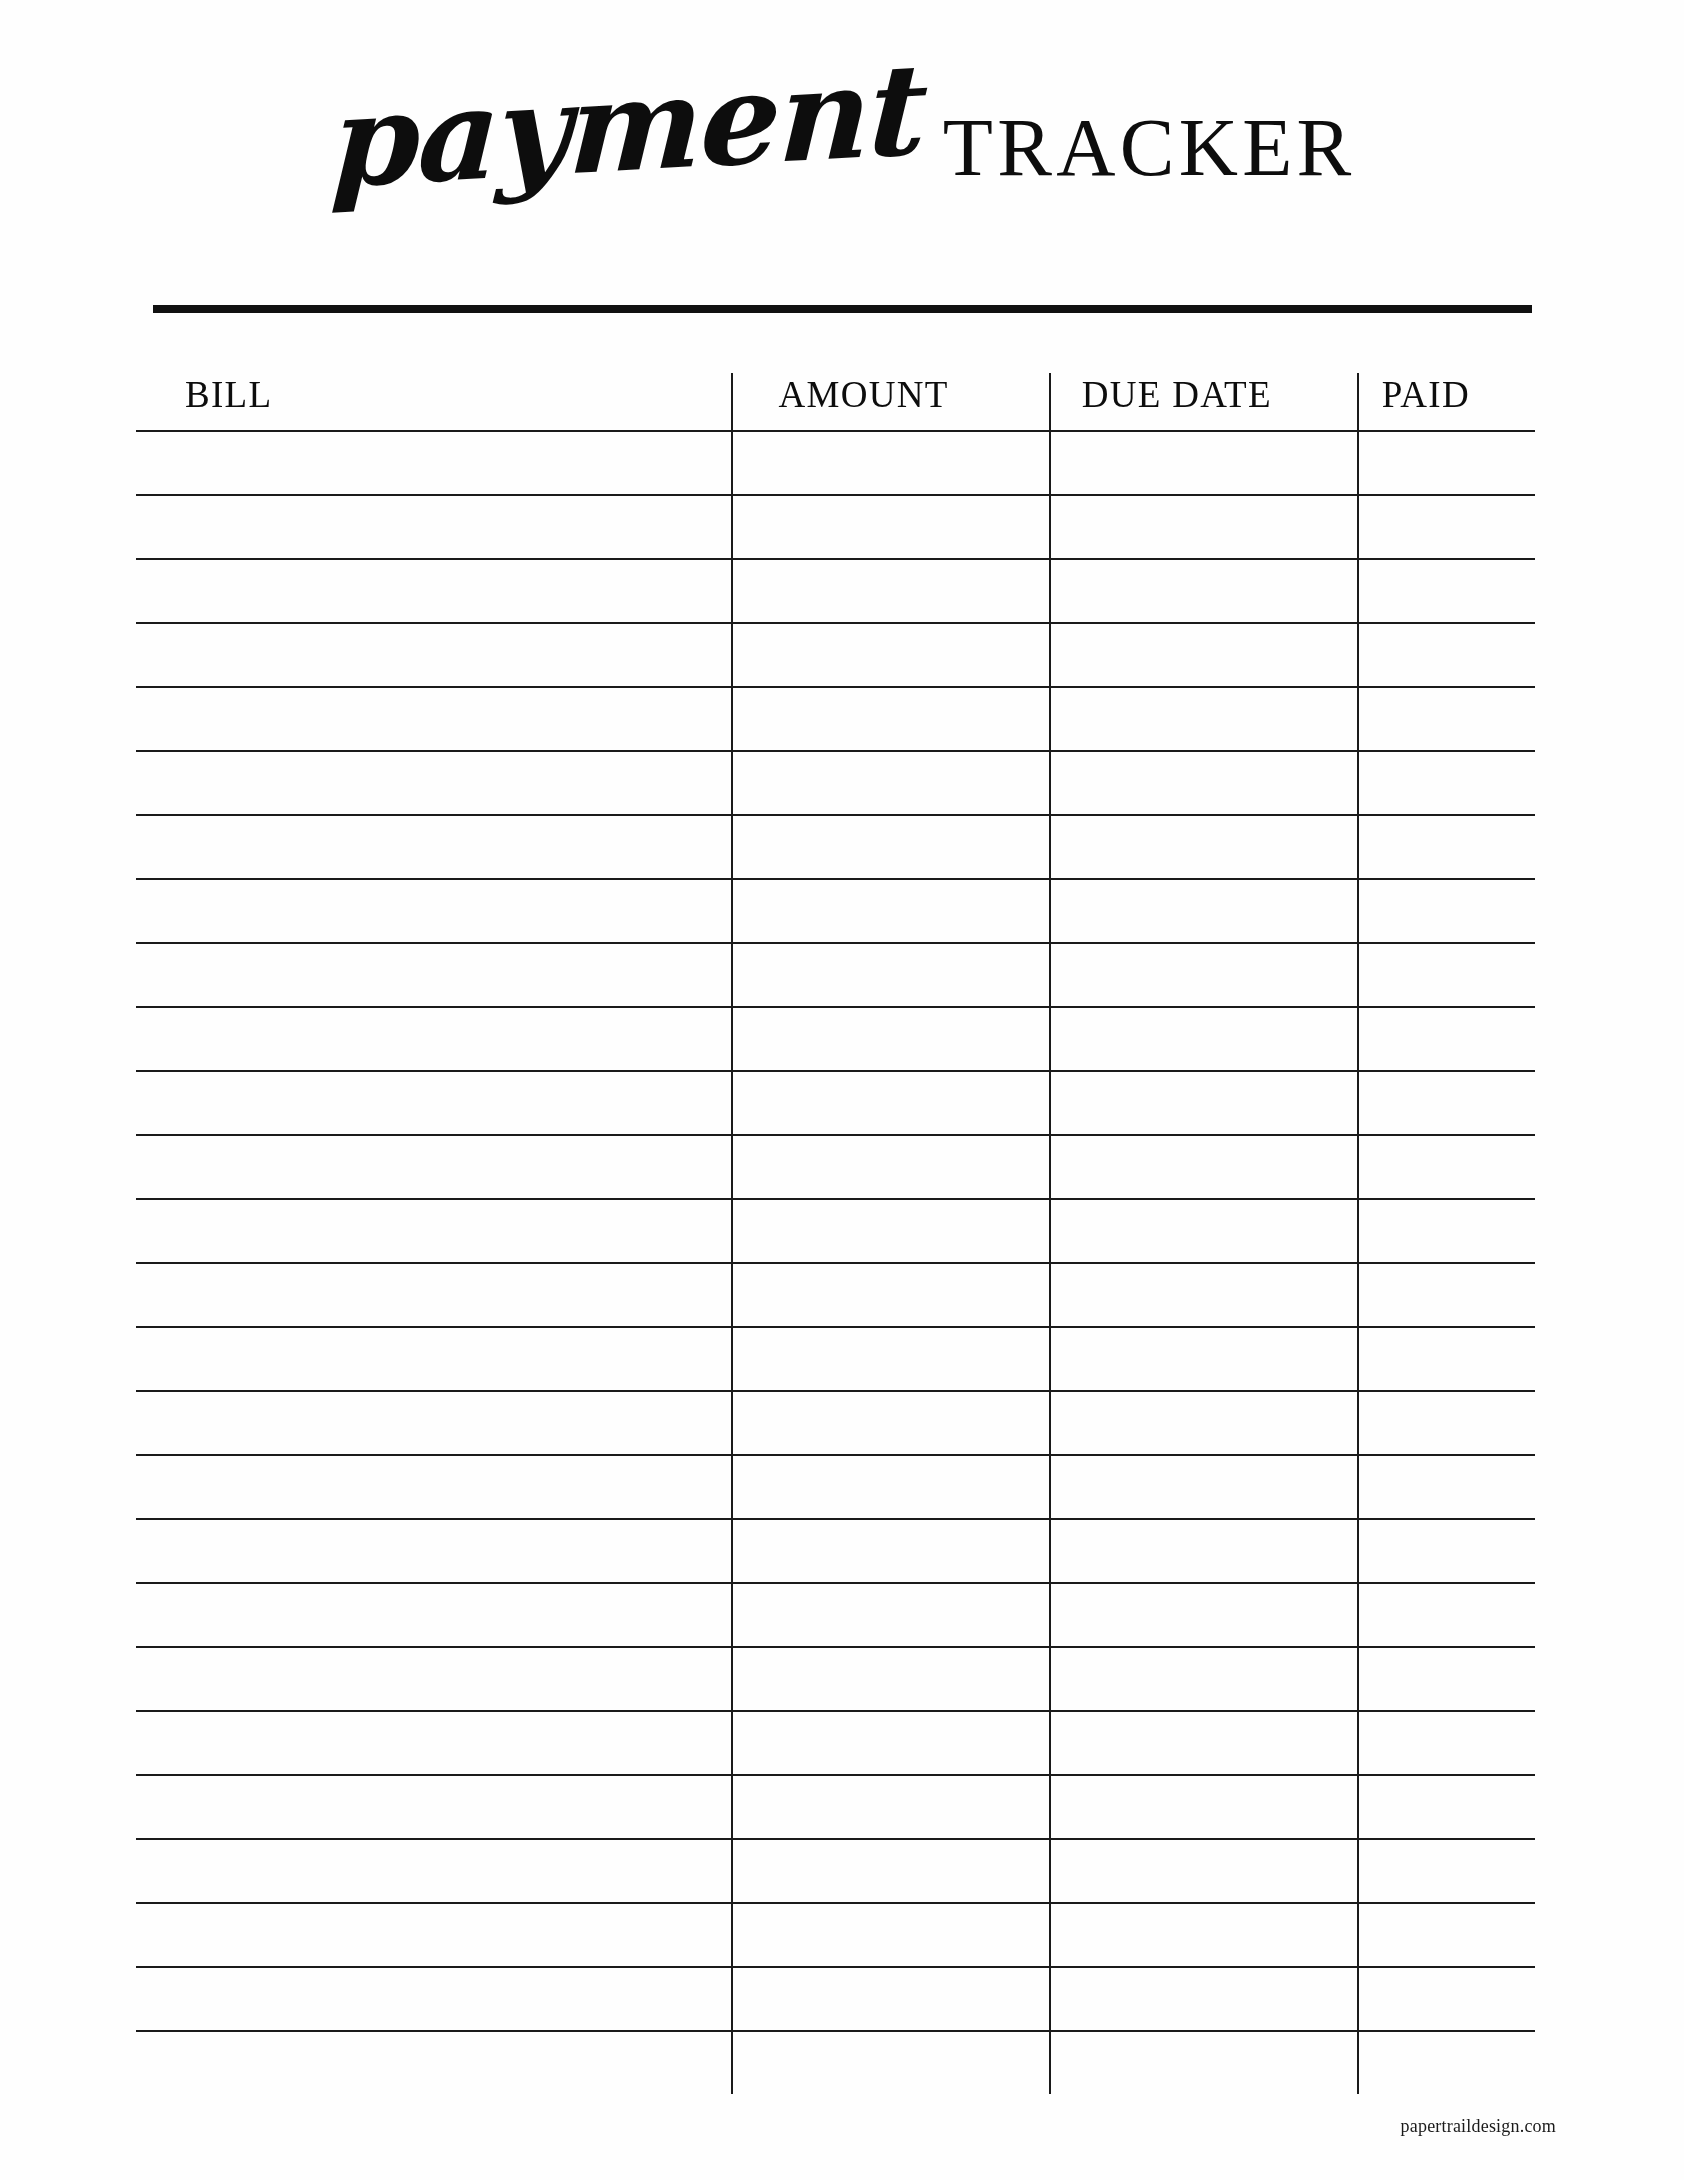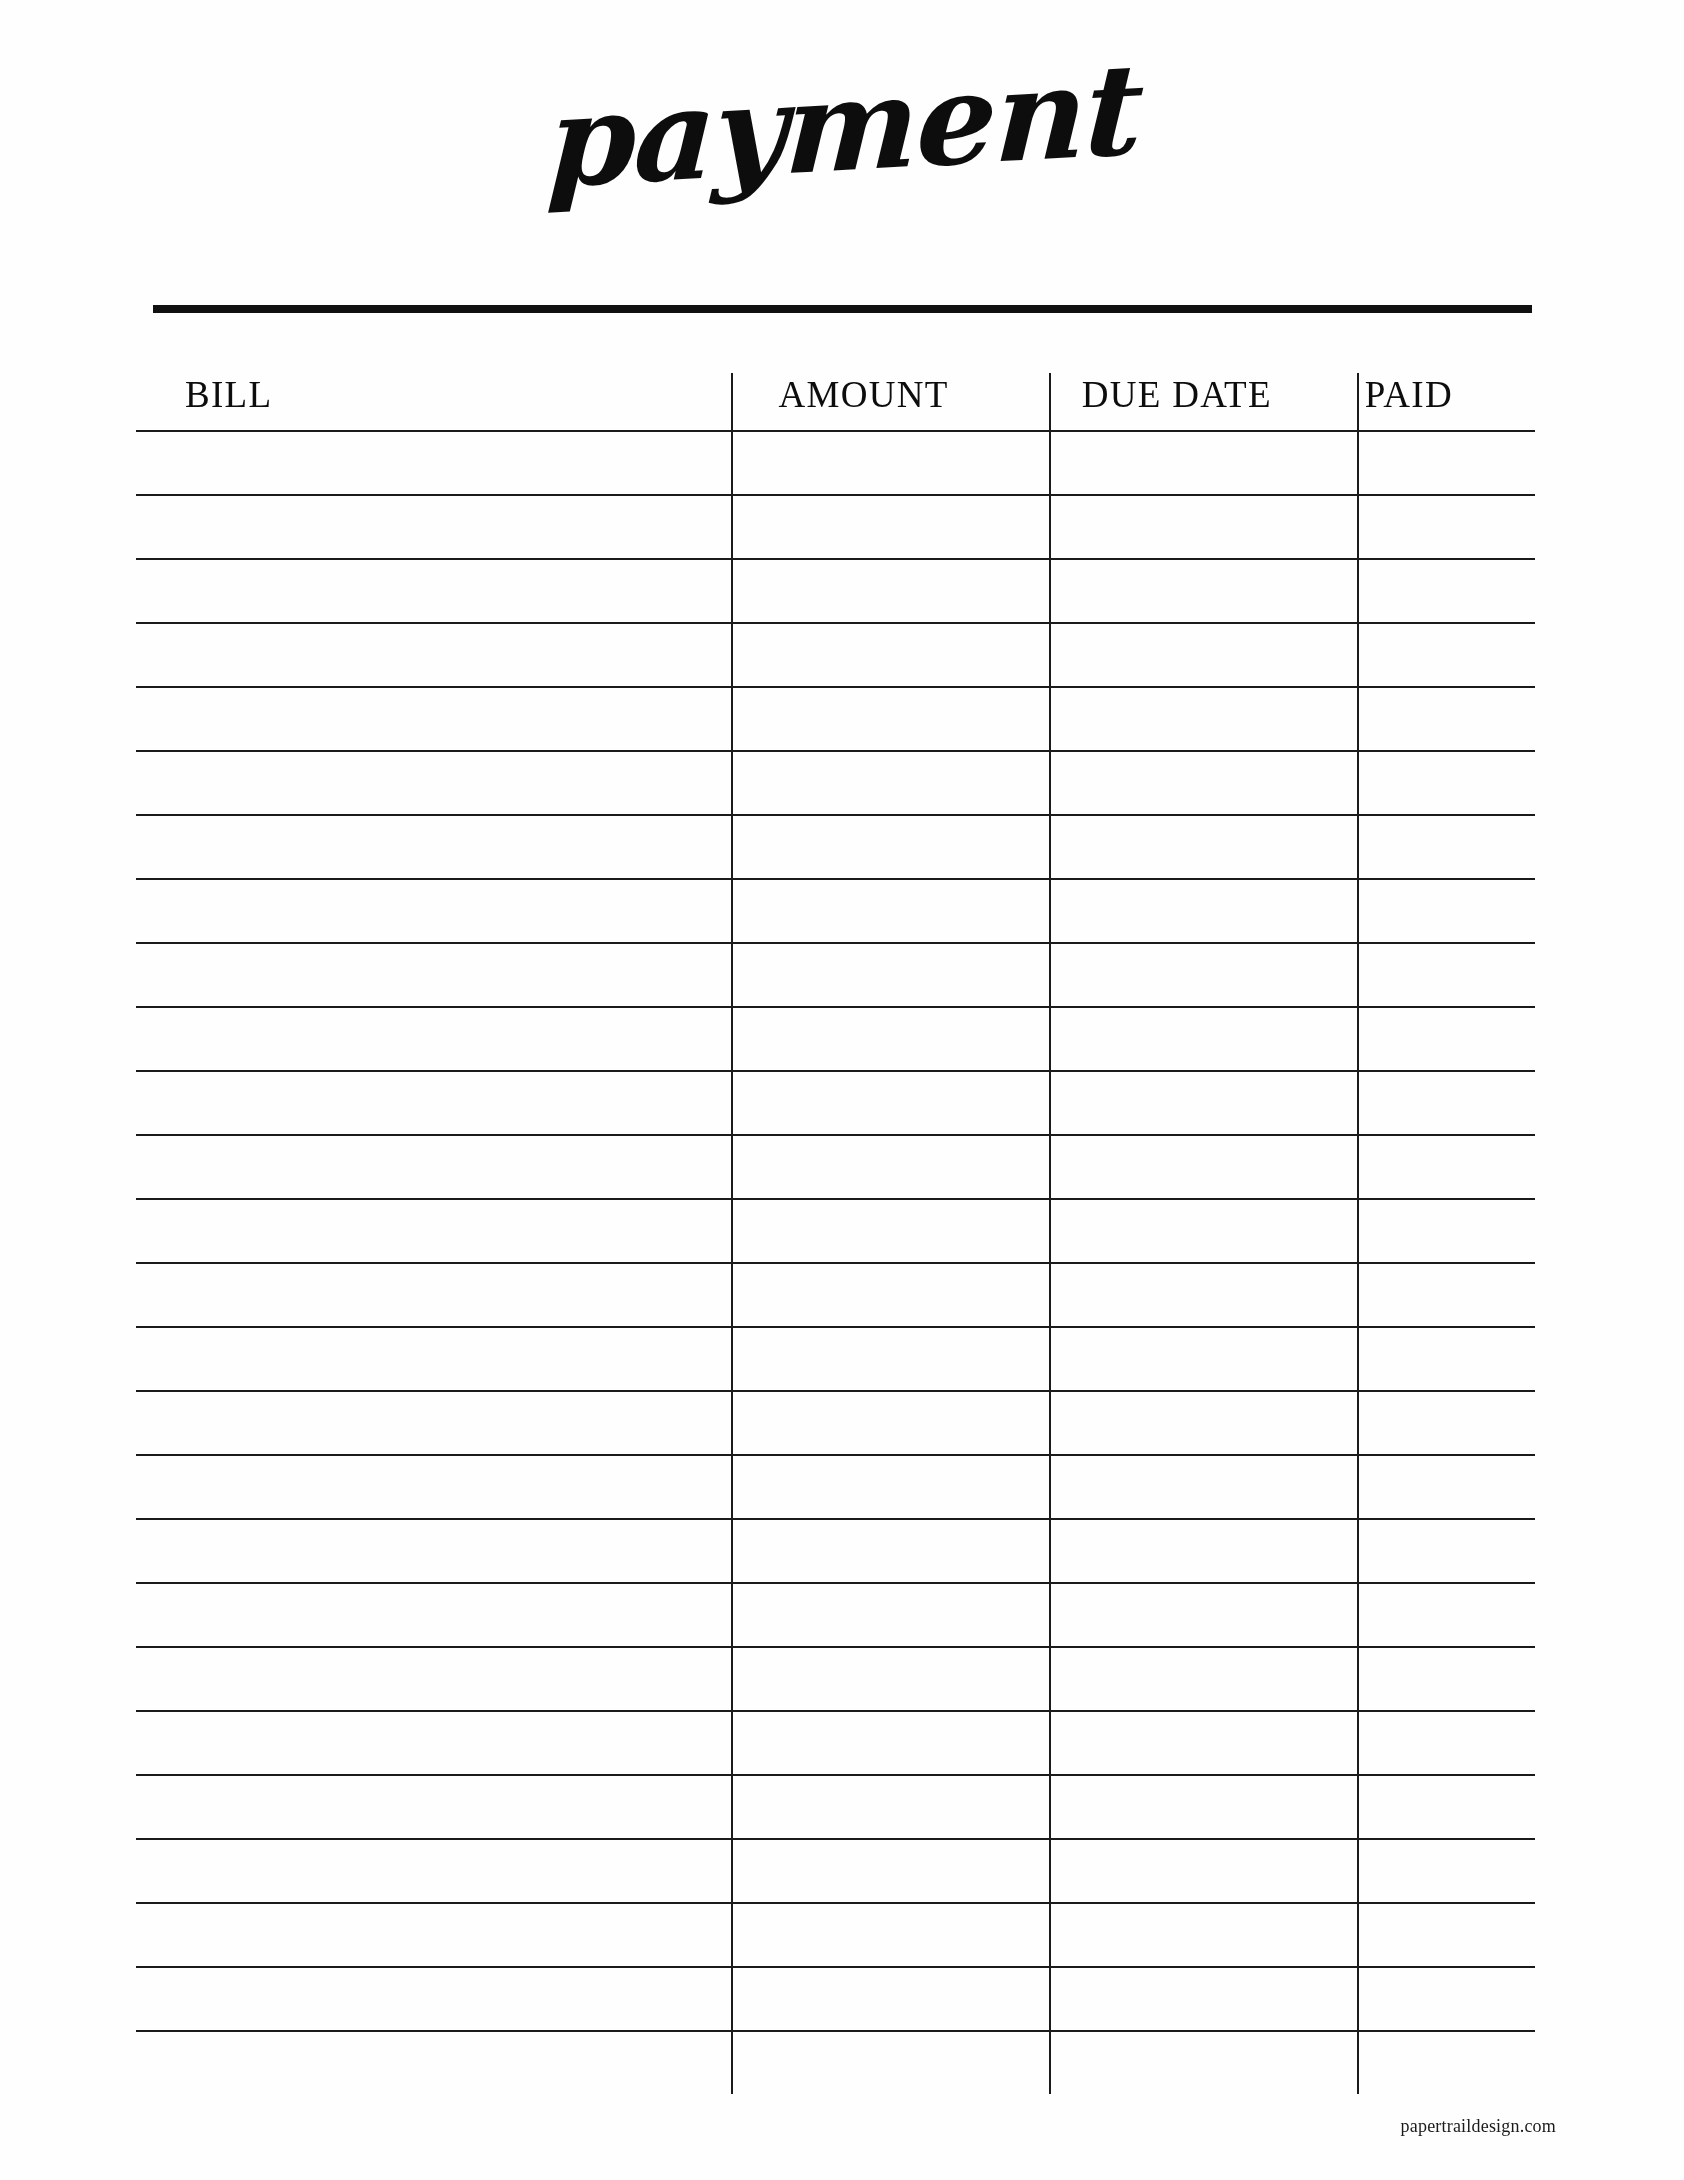--- a/index.html
+++ b/index.html
@@ -91,21 +91,21 @@
     text-align: left;
     letter-spacing: 1.3px;
     padding: 0 0 13.6px 39px;
     border-bottom: 2.6px solid #1a1a1a;
     white-space: nowrap;
     vertical-align: bottom;
   }
   table.tracker th.col-bill   { padding-left: 49px; }
   table.tracker th.col-amount { padding-left: 45px; }
   table.tracker th.col-due    { padding-left: 31px; }
-  table.tracker th.col-paid   { padding-left: 6px; }
+  table.tracker th.col-paid   { padding-left: 23px; }
 
   table.tracker th.v,
   table.tracker td.v {
     border-left: 2.6px solid #1a1a1a;
   }
 
   table.tracker td {
     height: 62px;
     border-bottom: 2.6px solid #1a1a1a;
     padding: 0;
@@ -129,20 +129,21 @@
   }
 </style>
 </head>
 <body>
 
 <div class="page">
 
   <div class="title-block">
     <div class="title-row">
       <span class="title-script">payment</span>
+      <span class="title-serif">TRACKER</span>
     </div>
     <div class="title-rule"></div>
   </div>
 
   <div class="table-wrap">
     <table class="tracker">
       <colgroup>
         <col class="c-bill">
         <col class="c-amount">
         <col class="c-due">

